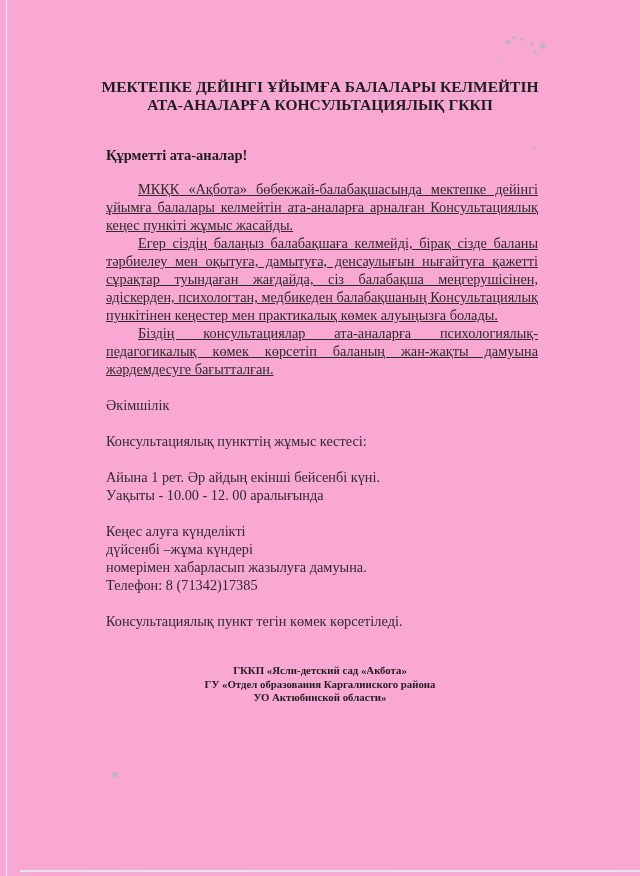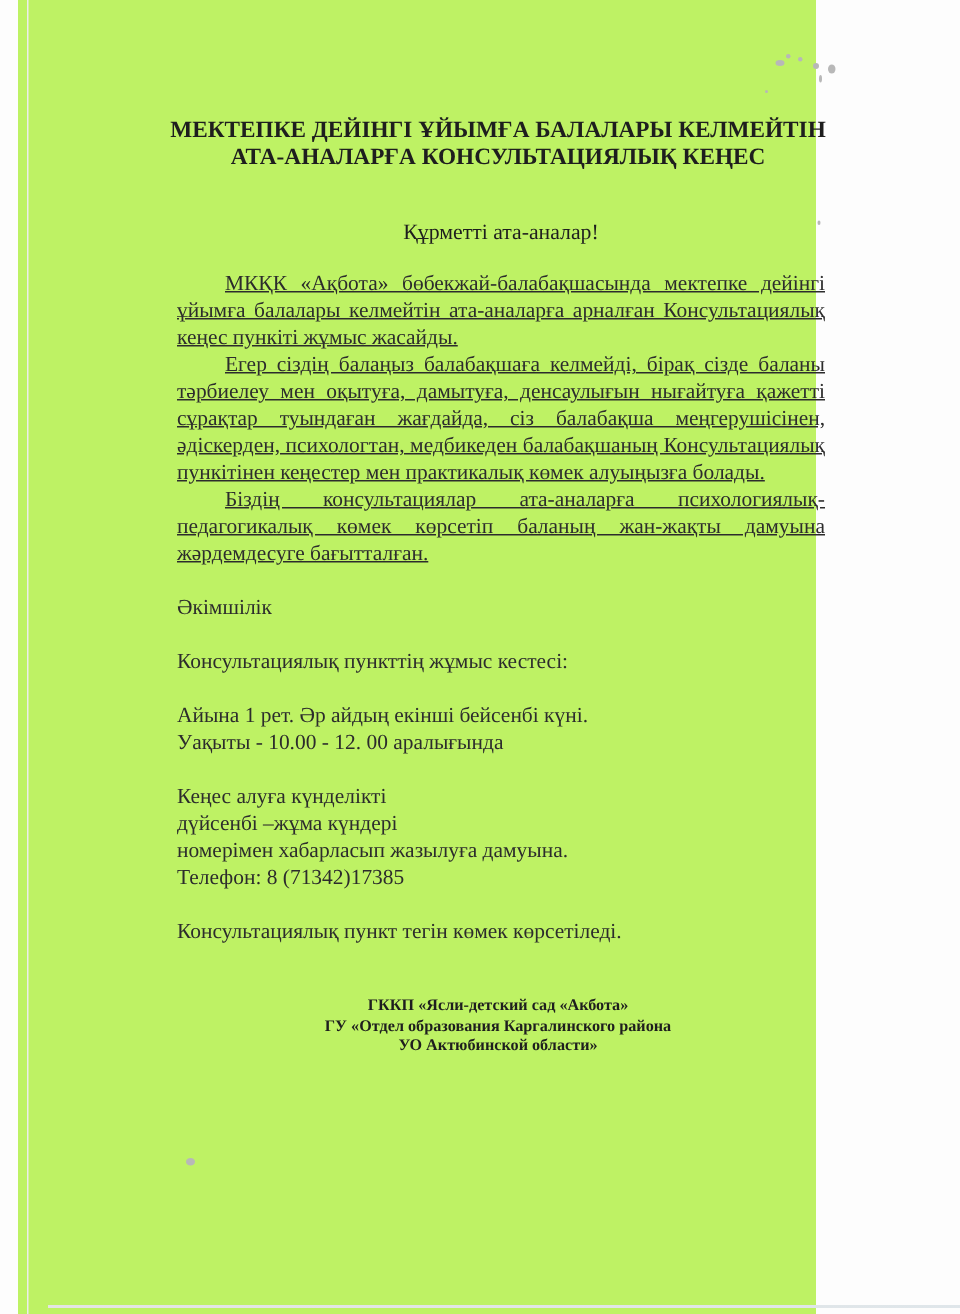--- a/index.html
+++ b/index.html
@@ -10,23 +10,23 @@
       width: 640px;
       height: 876px;
       background: #fdfdfd;
       position: relative;
       overflow: hidden;
       font-family: "Liberation Serif", "DejaVu Serif", serif;
       color: #2a2a2a;
     }
     .page {
       position: absolute;
-      left: 12px; top: 0;
-      width: 532px; height: 876px;
-      background: #bef264;
+      left: 0; top: 0;
+      width: 640px; height: 876px;
+      background: #f9a8d4;
     }
     .left-edge {
       position: absolute;
       left: 6px; top: 0;
       width: 1px; height: 876px;
       background: #ececec;
     }
     .bottom-edge {
       position: absolute;
       left: 20px; bottom: 4px;
@@ -48,22 +48,21 @@
       font-size: 15.5px;
       line-height: 18px;
       color: #1e1e1e;
     }
     .title div { white-space: nowrap; }
     .greeting {
       position: absolute;
       left: 106px;
       top: 146px;
       width: 432px;
-      text-align: center;
-      font-weight: normal;
+      font-weight: bold;
       font-size: 14.5px;
       line-height: 18px;
       color: #1e1e1e;
     }
     .body {
       position: absolute;
       left: 106px;
       top: 180px;
       width: 432px;
       font-size: 14.3px;
@@ -106,21 +105,21 @@
   <div class="speck" style="left:520px;top:38px;width:3px;height:3px;"></div>
   <div class="speck" style="left:530px;top:42px;width:4px;height:4px;"></div>
   <div class="speck" style="left:540px;top:43px;width:5px;height:6px;"></div>
   <div class="speck" style="left:534px;top:50px;width:2px;height:5px;"></div>
   <div class="speck" style="left:498px;top:60px;width:2px;height:2px;"></div>
   <div class="speck" style="left:112px;top:772px;width:6px;height:5px;"></div>
   <div class="speck" style="left:533px;top:147px;width:2px;height:3px;"></div>
 
   <div class="title">
     <div>МЕКТЕПКЕ ДЕЙІНГІ ҰЙЫМҒА БАЛАЛАРЫ КЕЛМЕЙТІН</div>
-    <div>АТА-АНАЛАРҒА КОНСУЛЬТАЦИЯЛЫҚ КЕҢЕС</div>
+    <div>АТА-АНАЛАРҒА КОНСУЛЬТАЦИЯЛЫҚ ГККП</div>
   </div>
 
   <div class="greeting">Құрметті ата-аналар!</div>
 
   <div class="body">
     <p class="para">МКҚК  «Ақбота» бөбекжай-балабақшасында мектепке дейінгі ұйымға балалары келмейтін ата-аналарға арналған Консультациялық кеңес пункіті жұмыс жасайды.</p>
     <p class="para">Егер сіздің балаңыз балабақшаға келмейді, бірақ сізде баланы тәрбиелеу мен оқытуға, дамытуға, денсаулығын нығайтуға қажетті сұрақтар туындаған жағдайда, сіз балабақша меңгерушісінен, әдіскерден, психологтан, медбикеден балабақшаның Консультациялық пункітінен кеңестер мен практикалық көмек алуыңызға болады.</p>
     <p class="para">Біздің консультациялар ата-аналарға психологиялық-педагогикалық көмек көрсетіп баланың жан-жақты дамуына жәрдемдесуге бағытталған.</p>
     <div class="gap"></div>
     <p class="plain">Әкімшілік</p>

